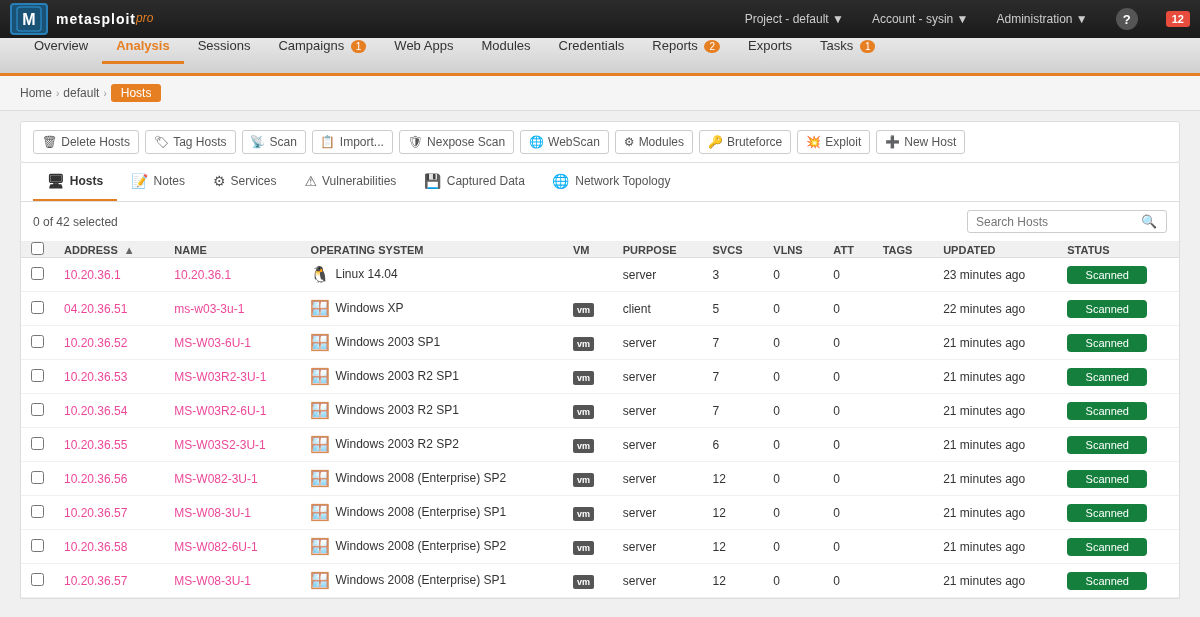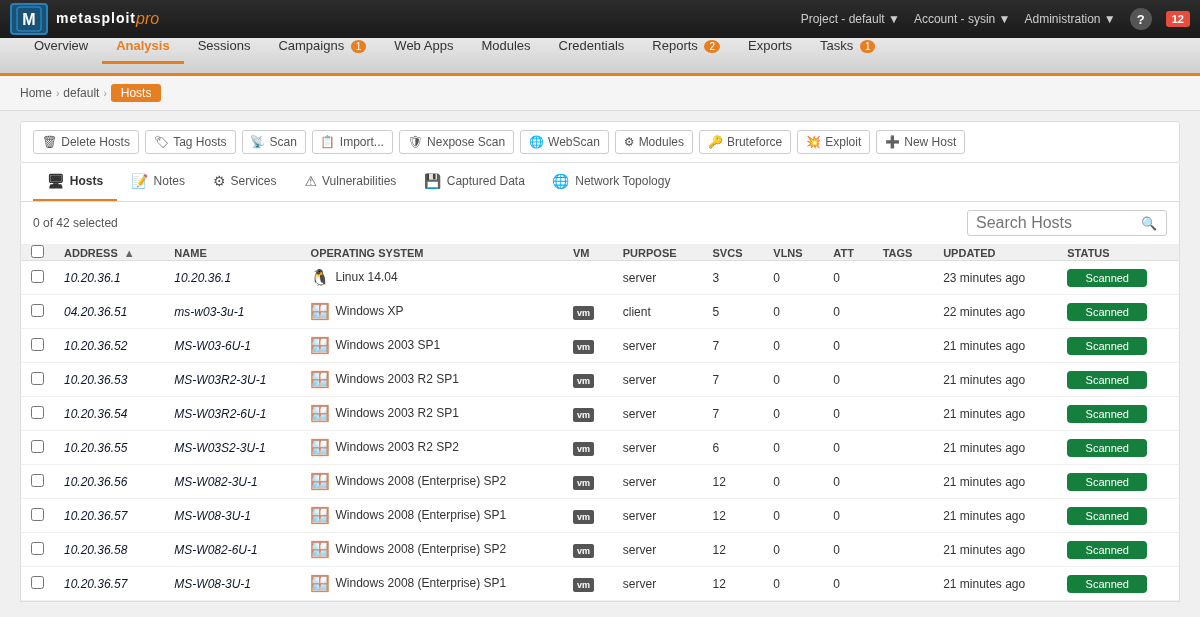--- a/index.html
+++ b/index.html
@@ -30,25 +30,25 @@
       justify-content: center;
       color: white;
       font-size: 18px;
       font-weight: bold;
     }
     .logo-text {
       display: flex;
       flex-direction: row;
     }
     .logo-name { color: white; font-size: 14px; font-weight: bold; letter-spacing: 1px; }
-    .logo-sub { color: #e67e22; font-size: 16px; font-style: italic; }
+    .logo-sub { color: #e67e22; font-size: 12px; font-style: italic; }
     .top-right {
       display: flex;
       align-items: center;
-      gap: 14px;
+      gap: 28px;
       color: #ccc;
       font-size: 12px;
     }
     .top-right span { cursor: pointer; }
     .help-circle {
       background: #555;
       border-radius: 50%;
       width: 22px;
       height: 22px;
       display: flex;
@@ -185,21 +185,21 @@
       align-items: center;
       border: 1px solid #ccc;
       border-radius: 3px;
       padding: 3px 8px;
       background: white;
       width: 200px;
     }
     .search-box input {
       border: none;
       outline: none;
-      font-size: 16px;
+      font-size: 12px;
       color: #ec4899;
       width: 100%;
       background: transparent;
     }
     .search-icon-sym { color: #999; font-size: 13px; }
 
     
     table {
       width: 100%;
       border-collapse: collapse;
@@ -213,21 +213,21 @@
       font-weight: bold;
       color: #444;
       font-size: 11px;
       text-transform: uppercase;
       white-space: nowrap;
       margin-top: 12px;
     }
     thead th.sortable { cursor: pointer; }
     tbody tr { border-bottom: 1px solid #f0f0f0; }
     tbody td { padding: 7px 10px; color: #333; }
-    .link-cell { color: #0f172a; cursor: pointer; text-decoration: none; font-style: italic; }
+    .link-cell { color: #ec4899; cursor: pointer; text-decoration: none; }
     .vm-badge {
       background: #555;
       color: white;
       font-size: 9px;
       font-weight: bold;
       padding: 2px 4px;
       border-radius: 2px;
     }
     .status-scanned {
       background: #15803d;

